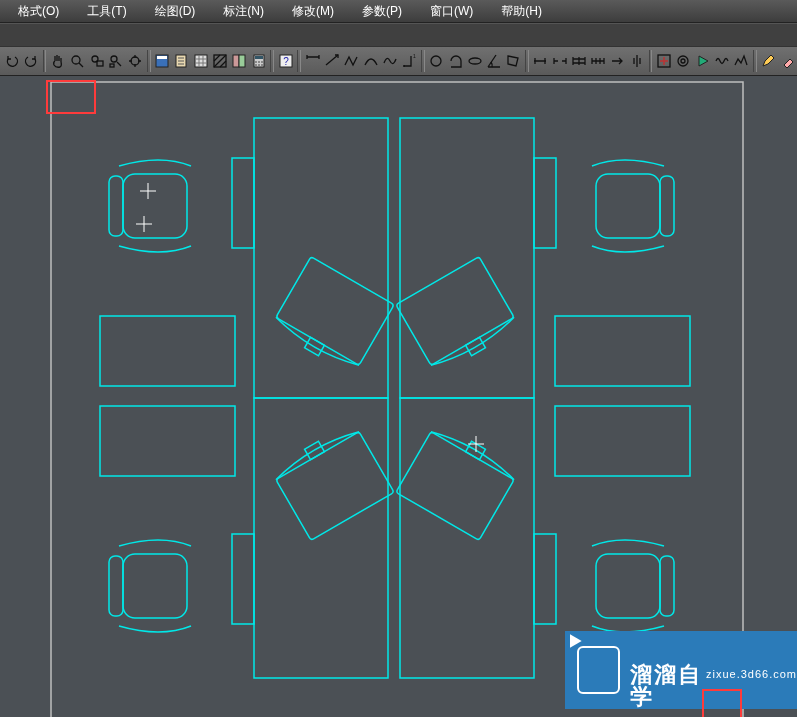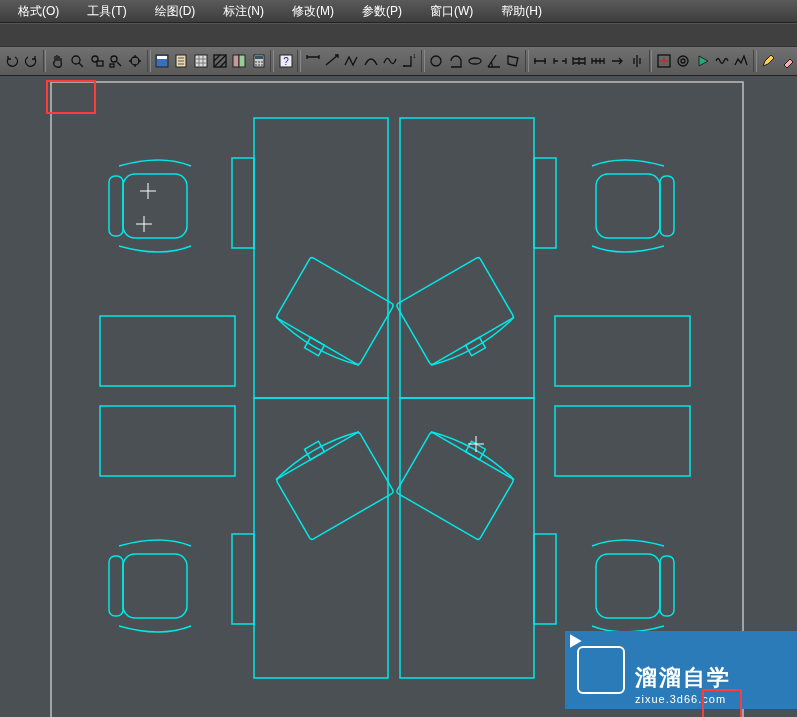--- a/index.html
+++ b/index.html
@@ -91,21 +91,21 @@
     width: 44px;
     height: 44px;
     border: 2px solid #fff;
     border-radius: 6px;
     display: flex;
     align-items: center;
     justify-content: center;
     margin-right: 10px;
   }
   .watermark .wm-icon svg { width: 20px; height: 20px; fill: #fff; }
-  .watermark .wm-texts { display: flex; flex-direction: column; margin-top: 32px; }
+  .watermark .wm-texts { display: flex; flex-direction: row; margin-top: 32px; }
   .watermark .wm-title { font-size: 22px; font-weight: bold; letter-spacing: 2px; line-height: 1; }
   .watermark .wm-sub { font-size: 11px; margin-top: 4px; letter-spacing: 1px; }
 </style>
 </head>
 <body>
 
 <div class="menubar">
   <span class="menu-item">格式(O)</span>
   <span class="menu-item">工具(T)</span>
   <span class="menu-item">绘图(D)</span>

